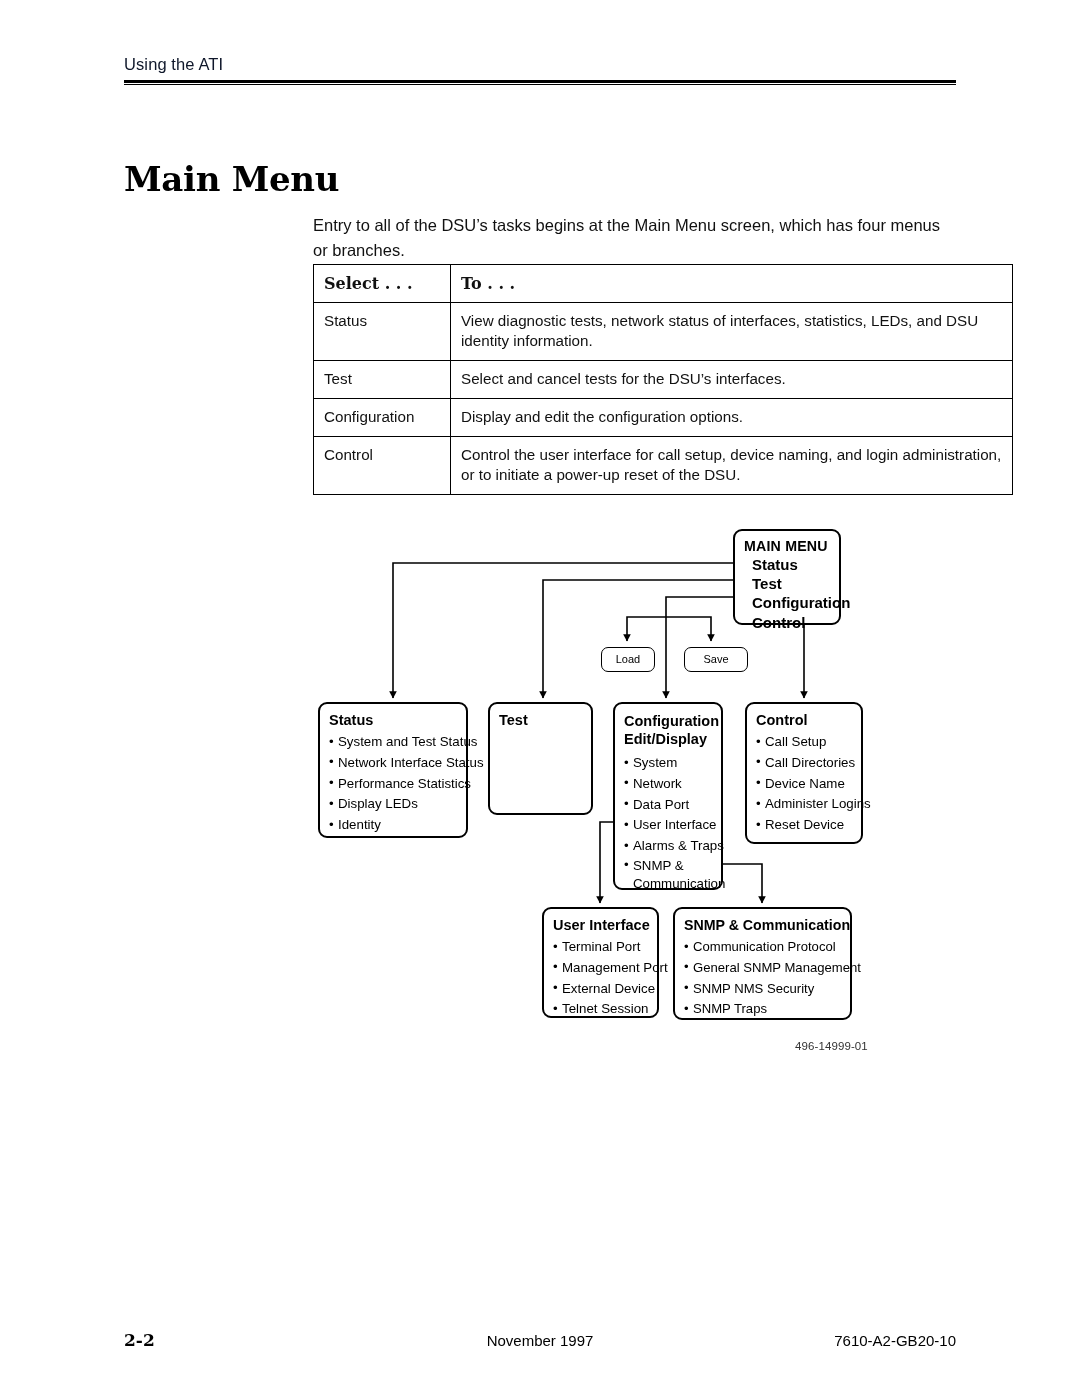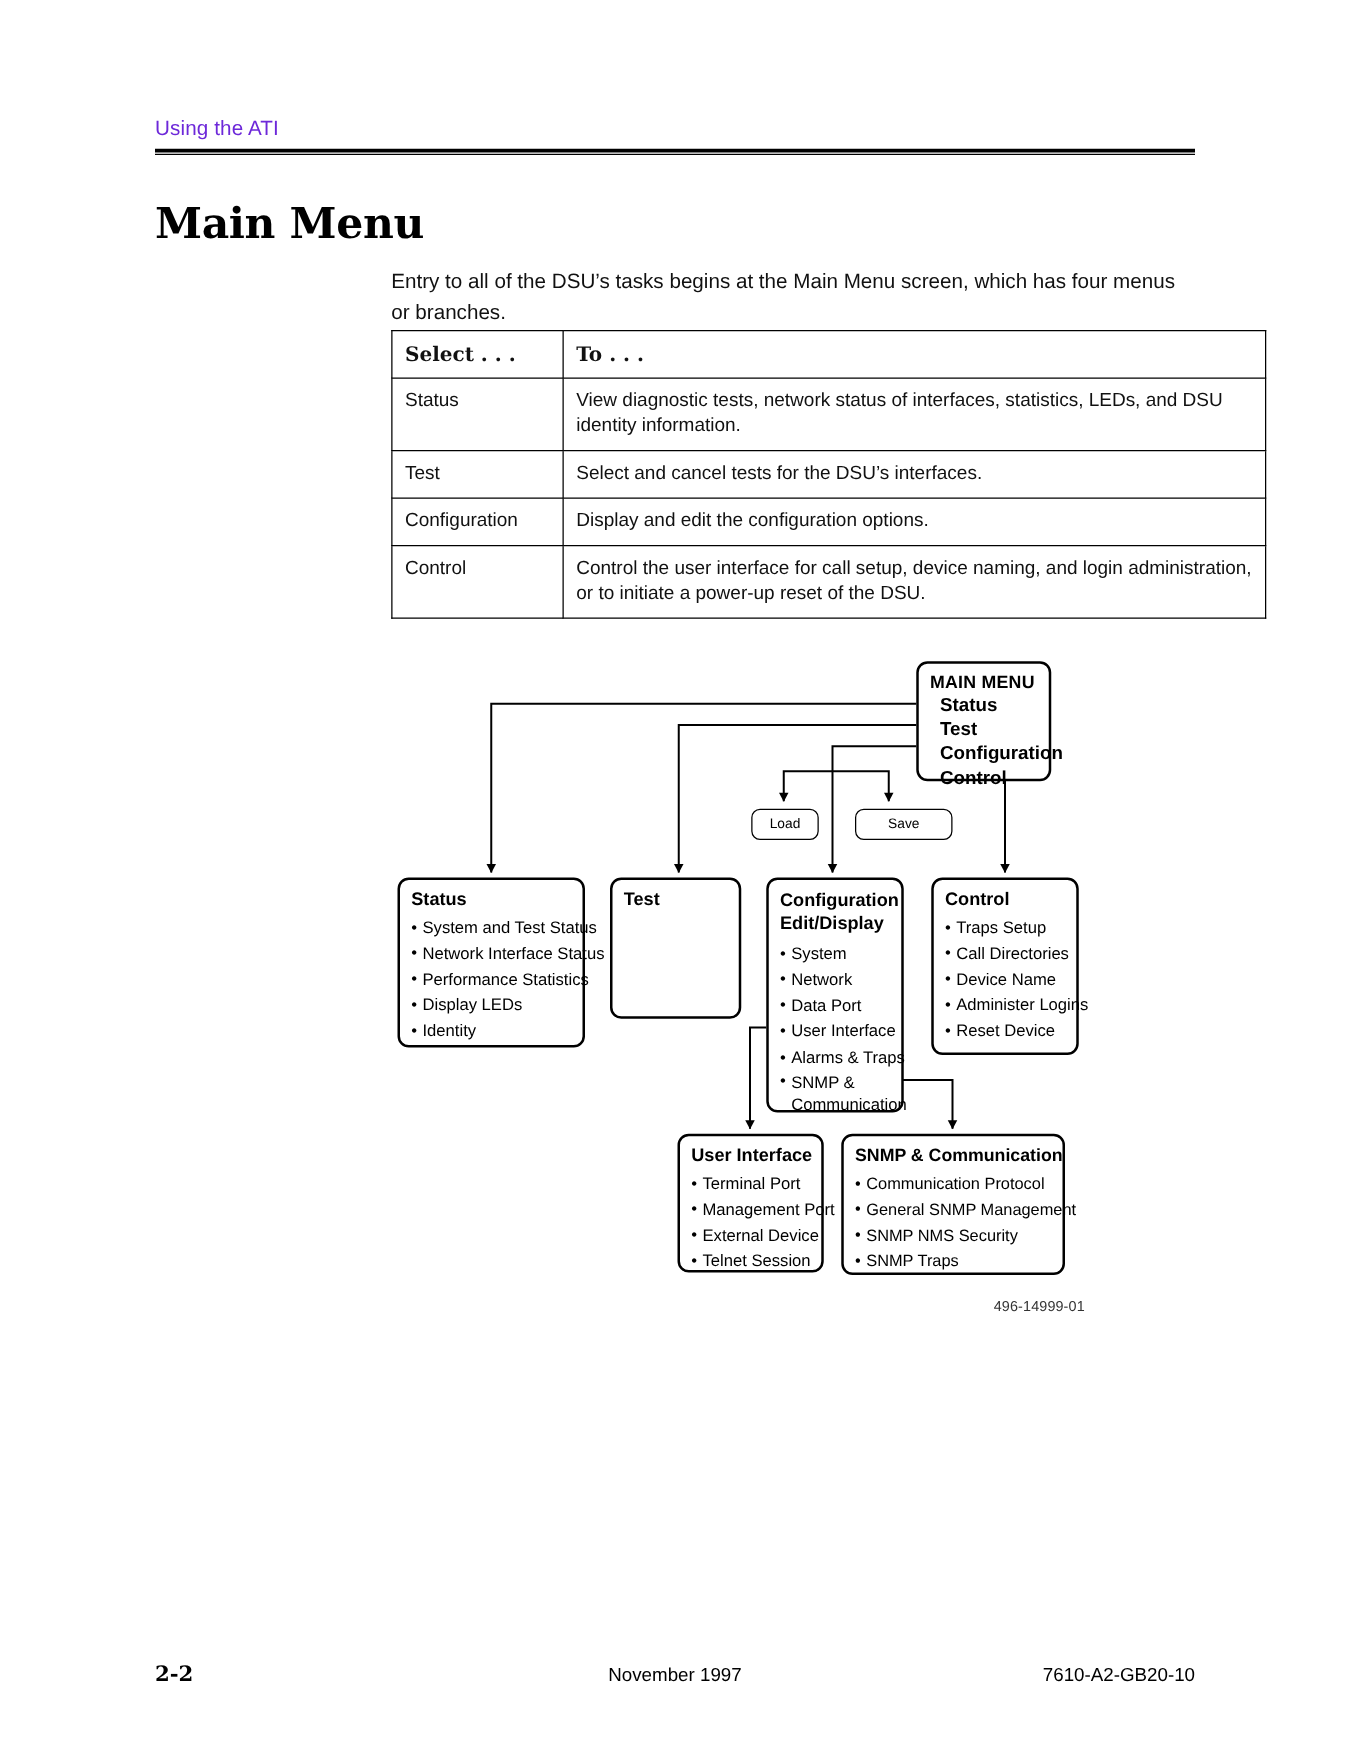--- a/index.html
+++ b/index.html
@@ -19,23 +19,22 @@
   
   #running-header {
     position: absolute;
     left: 124px;
     top: 55px;
     width: 832px;
   }
   #running-header .hdr-text {
     font-size: 16.5px;
     letter-spacing: 0.1px;
-    color: #6d28d9;
+    color: #0f172a;
     padding-bottom: 6px;
-    margin-top: 39px;
   }
   #running-header .hdr-rule-thick {
     height: 2.5px;
     background: #000;
   }
   #running-header .hdr-rule-thin {
     height: 1px;
     background: #000;
     margin-top: 1.5px;
   }
@@ -152,21 +151,21 @@
     border: 1.6px solid #000;
     border-radius: 7px;
     background: #fff;
     box-sizing: border-box;
     font-size: 11px;
     text-align: center;
     line-height: 22px;
     height: 25px;
   }
   #pill-load { left: 601px; top: 647px; width: 54px; }
-  #pill-save { left: 684px; top: 647px; width: 78px; }
+  #pill-save { left: 684px; top: 647px; width: 64px; }
 
   
   #box-status        { left: 318px; top: 702px; width: 150px; height: 136px; padding: 8px 0 0 9px; }
   #box-test          { left: 488px; top: 702px; width: 105px; height: 113px; padding: 8px 0 0 9px; }
   #box-configuration { left: 613px; top: 702px; width: 110px; height: 188px; padding: 8px 0 0 9px; }
   #box-control       { left: 745px; top: 702px; width: 118px; height: 142px; padding: 8px 0 0 9px; }
 
   
   #box-user-interface { left: 542px; top: 907px; width: 117px; height: 111px; padding: 8px 0 0 9px; }
   #box-snmp-comm      { left: 673px; top: 907px; width: 179px; height: 113px; padding: 8px 0 0 9px; }
@@ -310,21 +309,21 @@
     <li>Data Port</li>
     <li>User Interface</li>
     <li>Alarms &amp; Traps</li>
     <li class="wrap">SNMP &amp; Communication</li>
   </ul>
 </div>
 
 <div class="dbox" id="box-control">
   <div class="btitle">Control</div>
   <ul>
-    <li>Traps Setup</li>
+    <li>Call Setup</li>
     <li>Call Directories</li>
     <li>Device Name</li>
     <li>Administer Logins</li>
     <li>Reset Device</li>
   </ul>
 </div>
 
 <div class="dbox" id="box-user-interface">
   <div class="btitle">User Interface</div>
   <ul>

